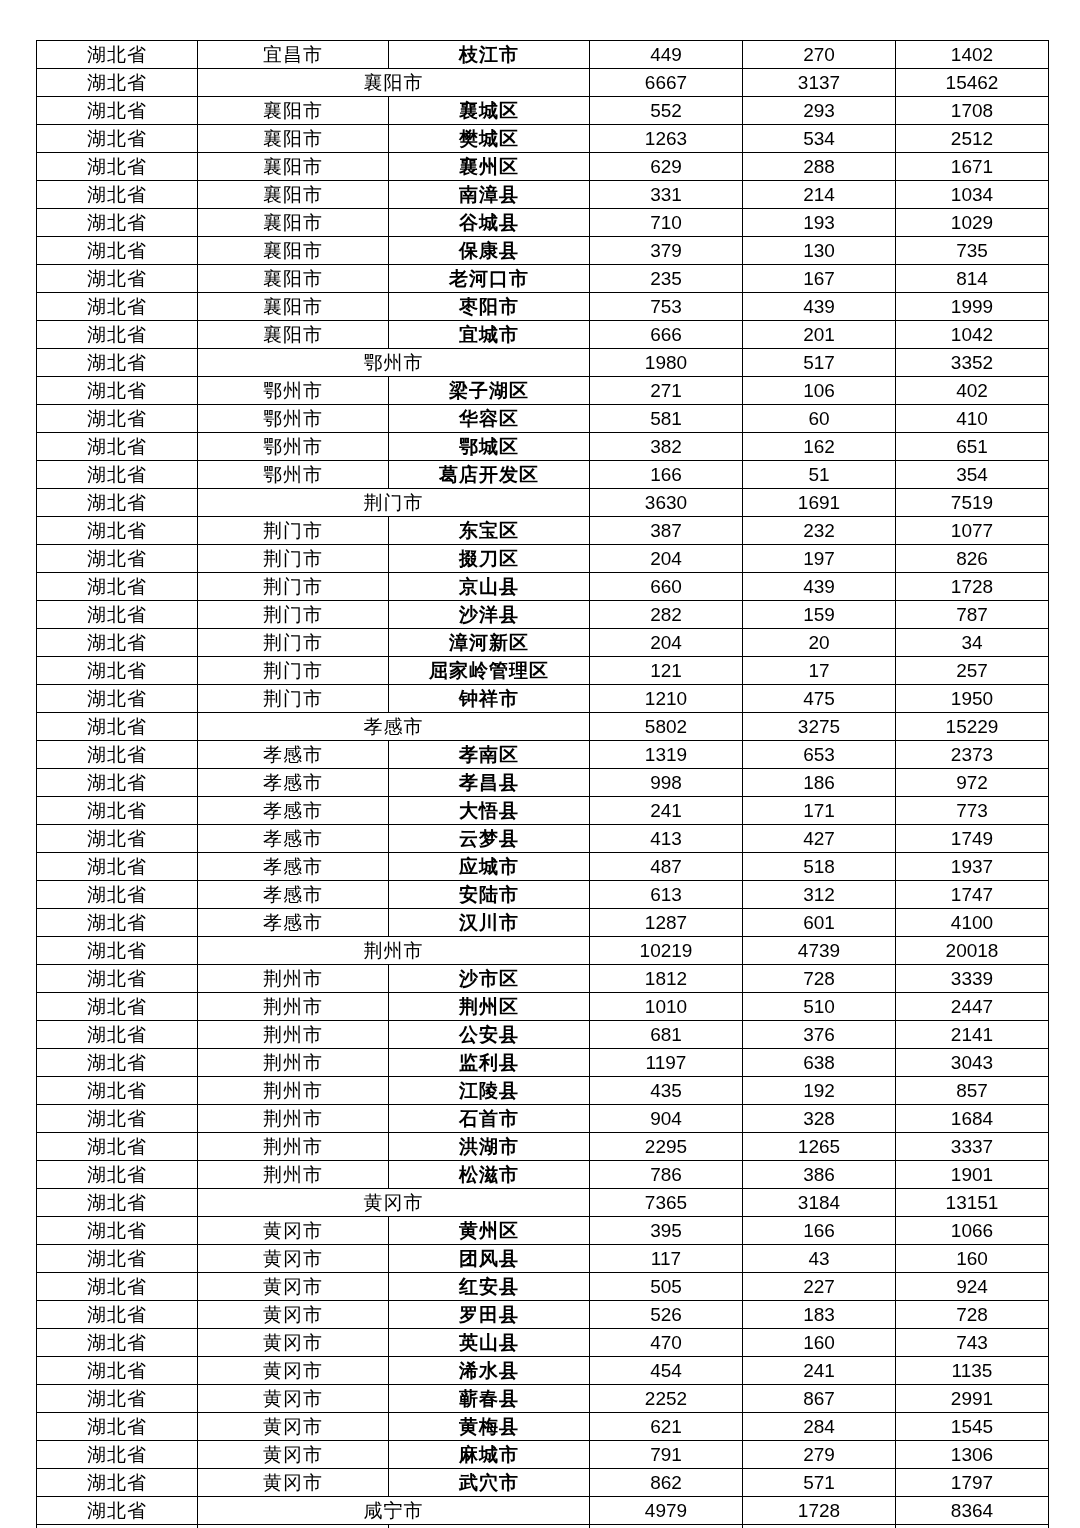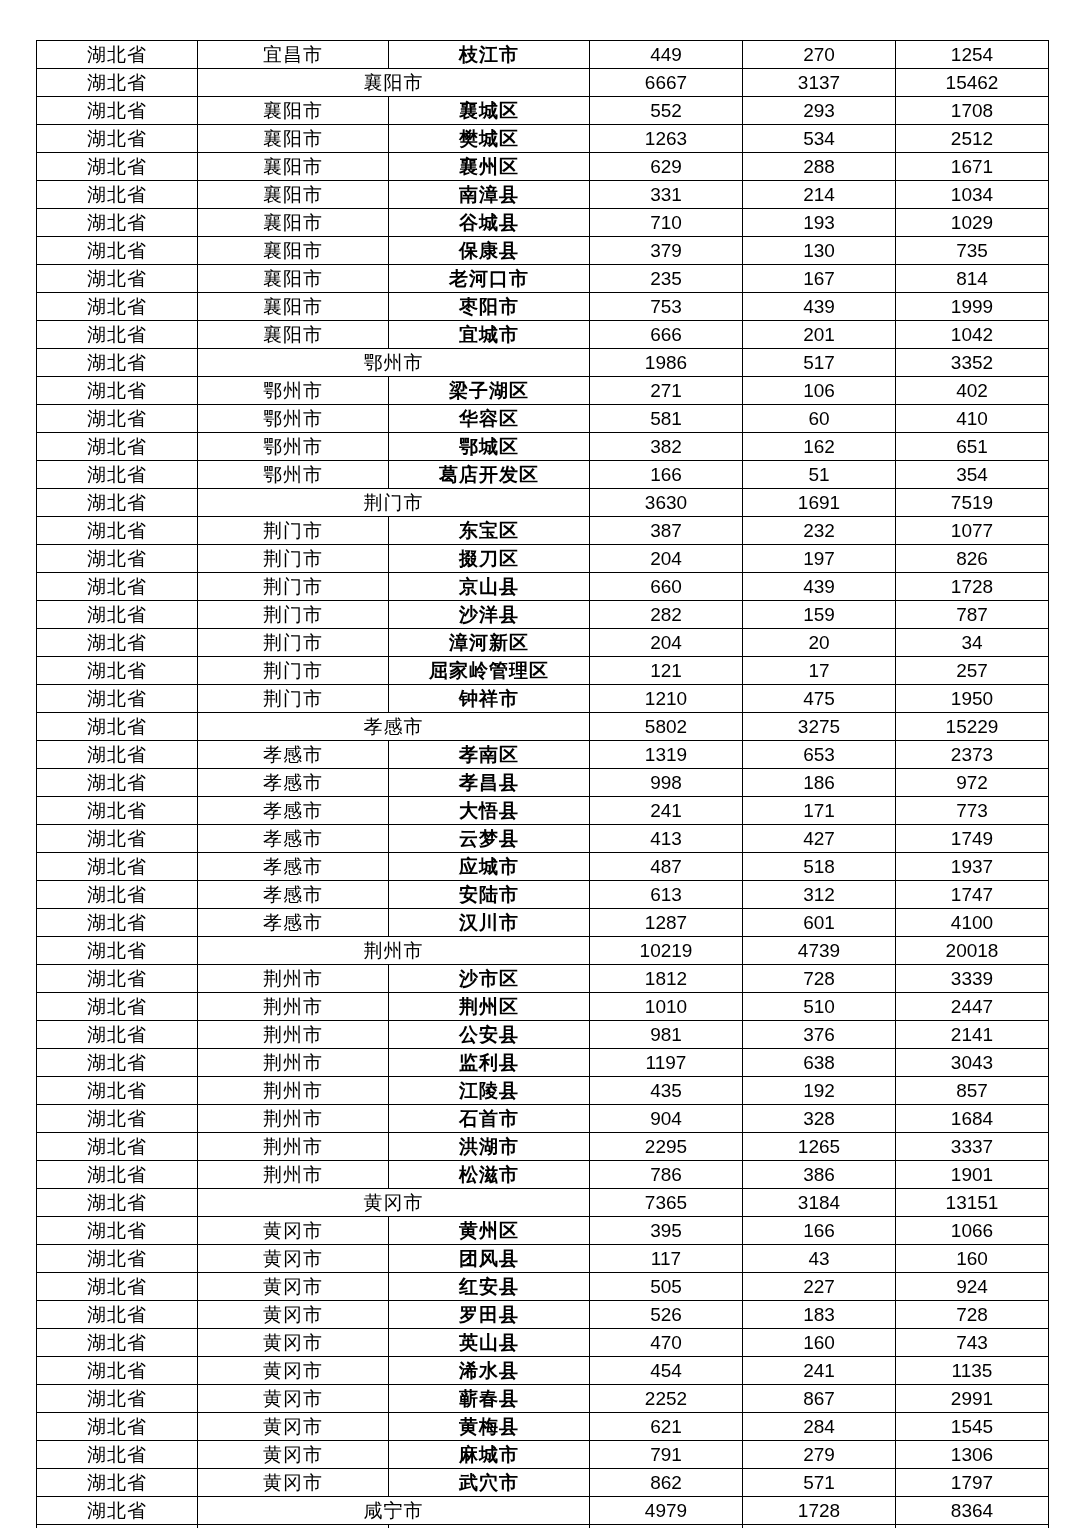--- a/index.html
+++ b/index.html
@@ -48,21 +48,21 @@
 
 <div class="page">
   <table class="data-table">
     <tbody>
         <tr>
           <td class="c-prov cn">湖北省</td>
           <td class="c-city cn">宜昌市</td>
           <td class="c-county cn">枝江市</td>
           <td class="c-num num">449</td>
           <td class="c-num num">270</td>
-          <td class="c-num num">1254</td>
+          <td class="c-num num">1402</td>
         </tr>
         <tr>
           <td class="c-prov cn">湖北省</td>
           <td class="c-citywide cn" colspan="2">襄阳市</td>
           <td class="c-num num">6667</td>
           <td class="c-num num">3137</td>
           <td class="c-num num">15462</td>
         </tr>
         <tr>
           <td class="c-prov cn">湖北省</td>
@@ -132,21 +132,21 @@
           <td class="c-prov cn">湖北省</td>
           <td class="c-city cn">襄阳市</td>
           <td class="c-county cn">宜城市</td>
           <td class="c-num num">666</td>
           <td class="c-num num">201</td>
           <td class="c-num num">1042</td>
         </tr>
         <tr>
           <td class="c-prov cn">湖北省</td>
           <td class="c-citywide cn" colspan="2">鄂州市</td>
-          <td class="c-num num">1986</td>
+          <td class="c-num num">1980</td>
           <td class="c-num num">517</td>
           <td class="c-num num">3352</td>
         </tr>
         <tr>
           <td class="c-prov cn">湖北省</td>
           <td class="c-city cn">鄂州市</td>
           <td class="c-county cn">梁子湖区</td>
           <td class="c-num num">271</td>
           <td class="c-num num">106</td>
           <td class="c-num num">402</td>
@@ -321,21 +321,21 @@
           <td class="c-city cn">荆州市</td>
           <td class="c-county cn">荆州区</td>
           <td class="c-num num">1010</td>
           <td class="c-num num">510</td>
           <td class="c-num num">2447</td>
         </tr>
         <tr>
           <td class="c-prov cn">湖北省</td>
           <td class="c-city cn">荆州市</td>
           <td class="c-county cn">公安县</td>
-          <td class="c-num num">981</td>
+          <td class="c-num num">681</td>
           <td class="c-num num">376</td>
           <td class="c-num num">2141</td>
         </tr>
         <tr>
           <td class="c-prov cn">湖北省</td>
           <td class="c-city cn">荆州市</td>
           <td class="c-county cn">监利县</td>
           <td class="c-num num">1197</td>
           <td class="c-num num">638</td>
           <td class="c-num num">3043</td>

